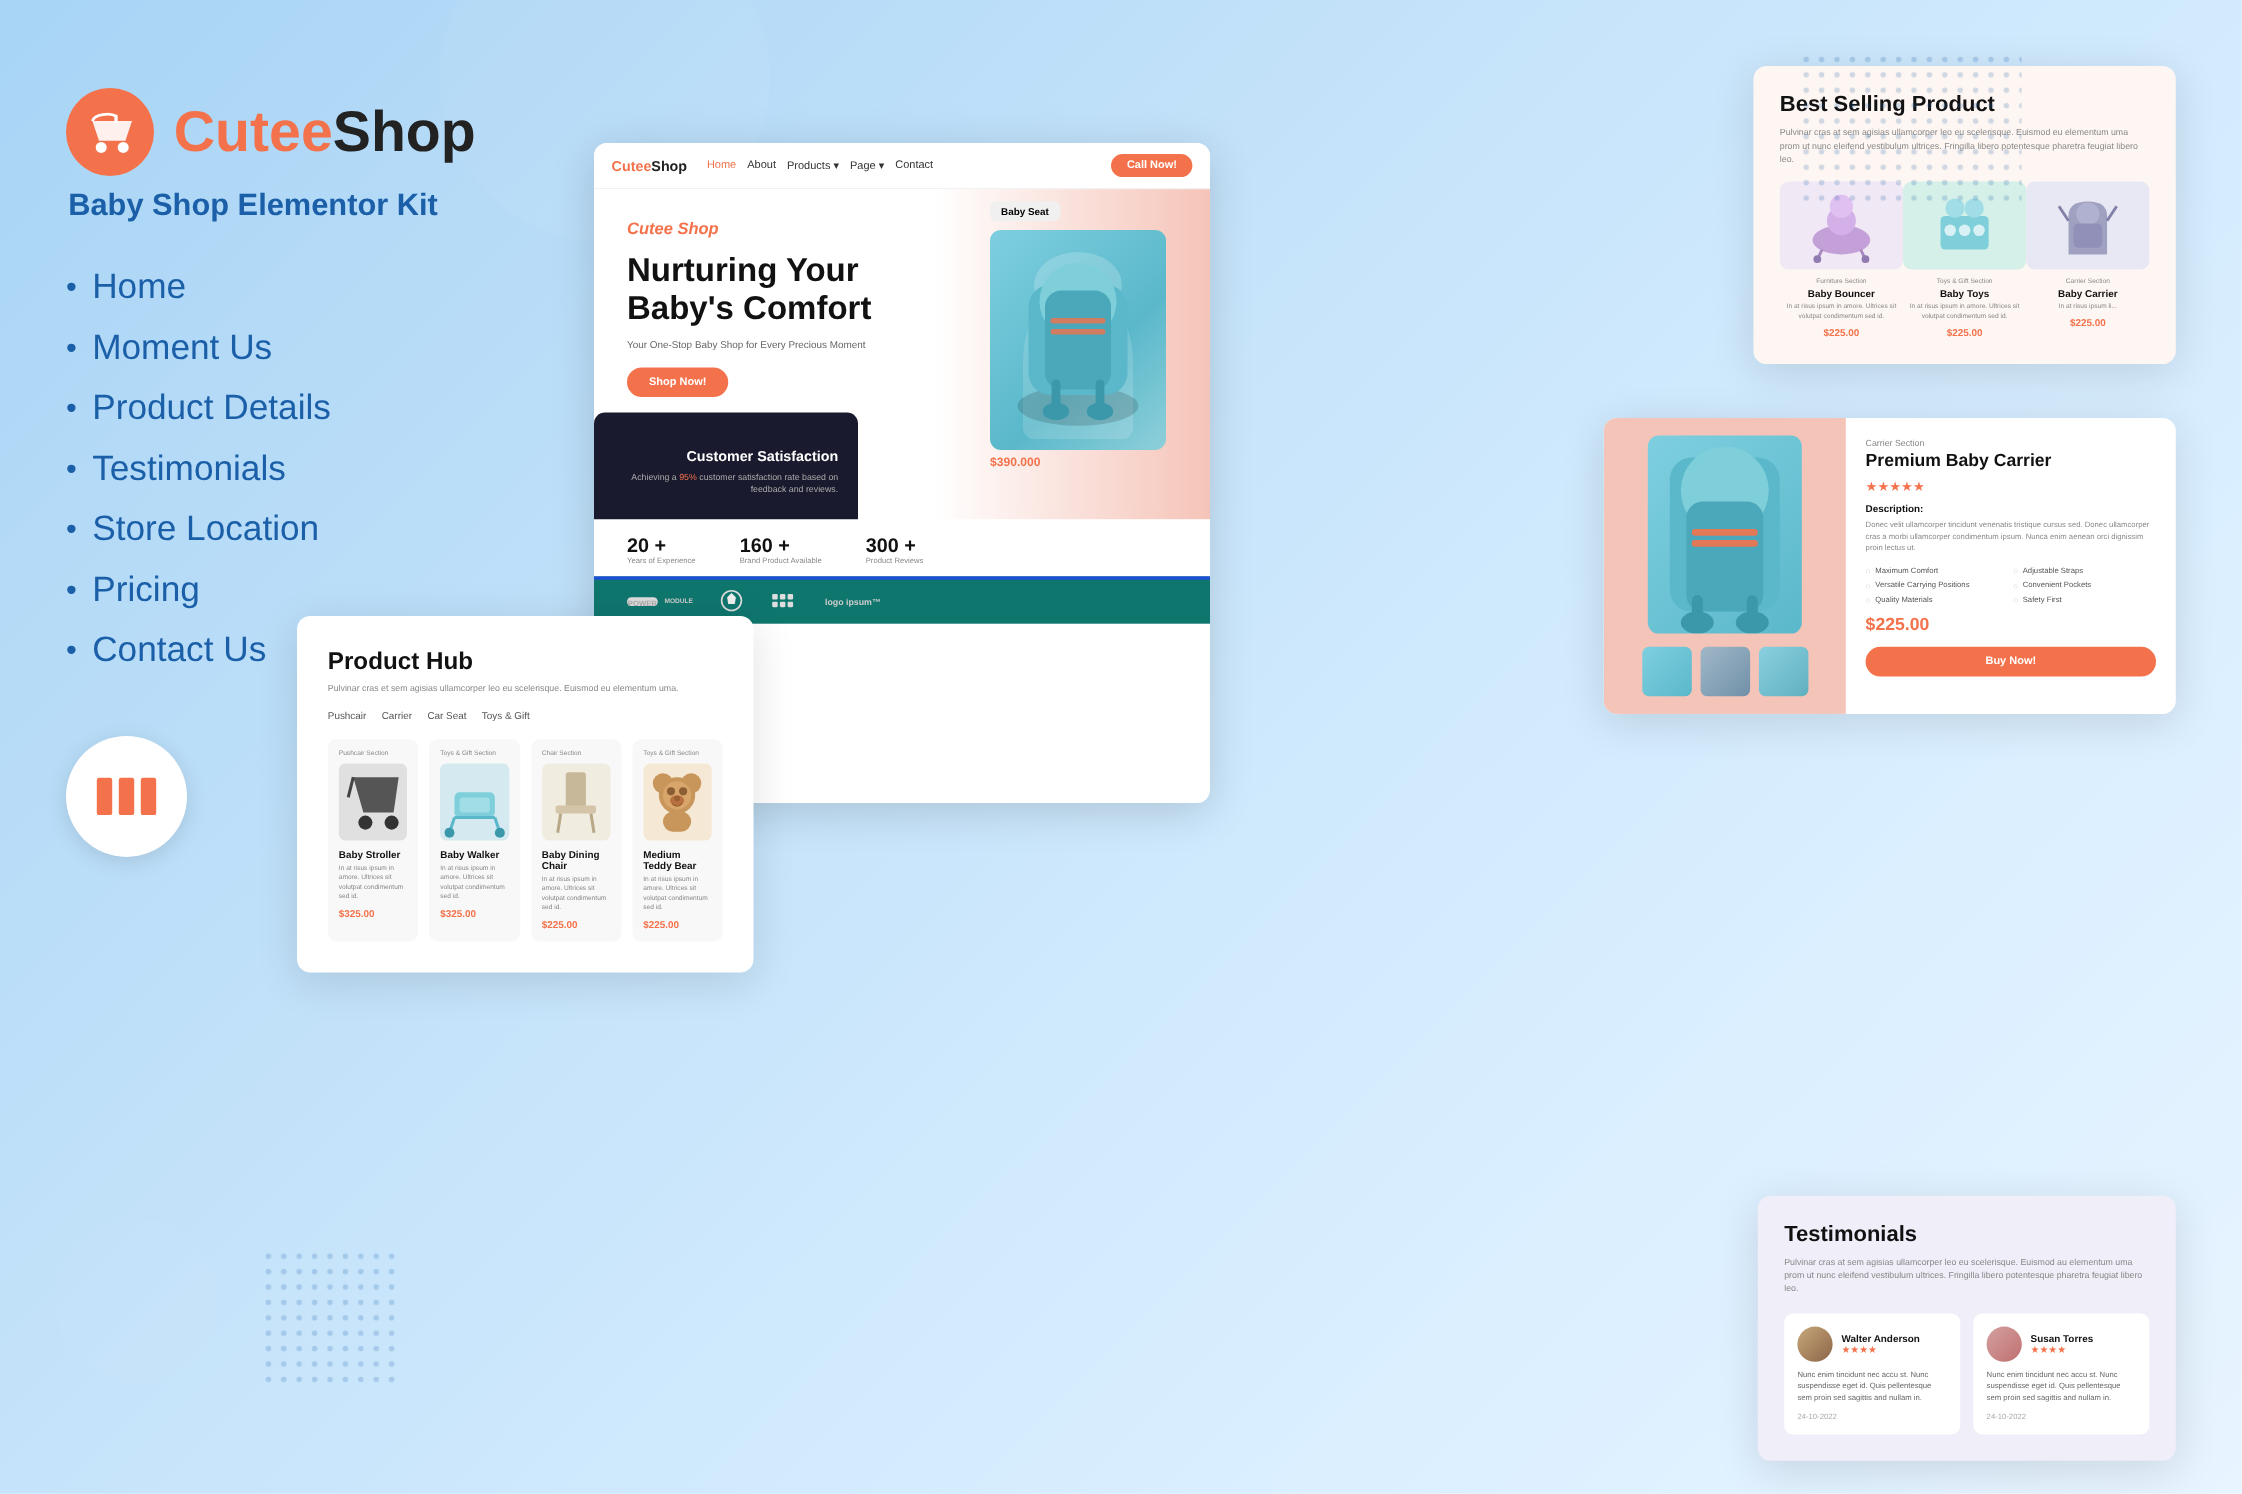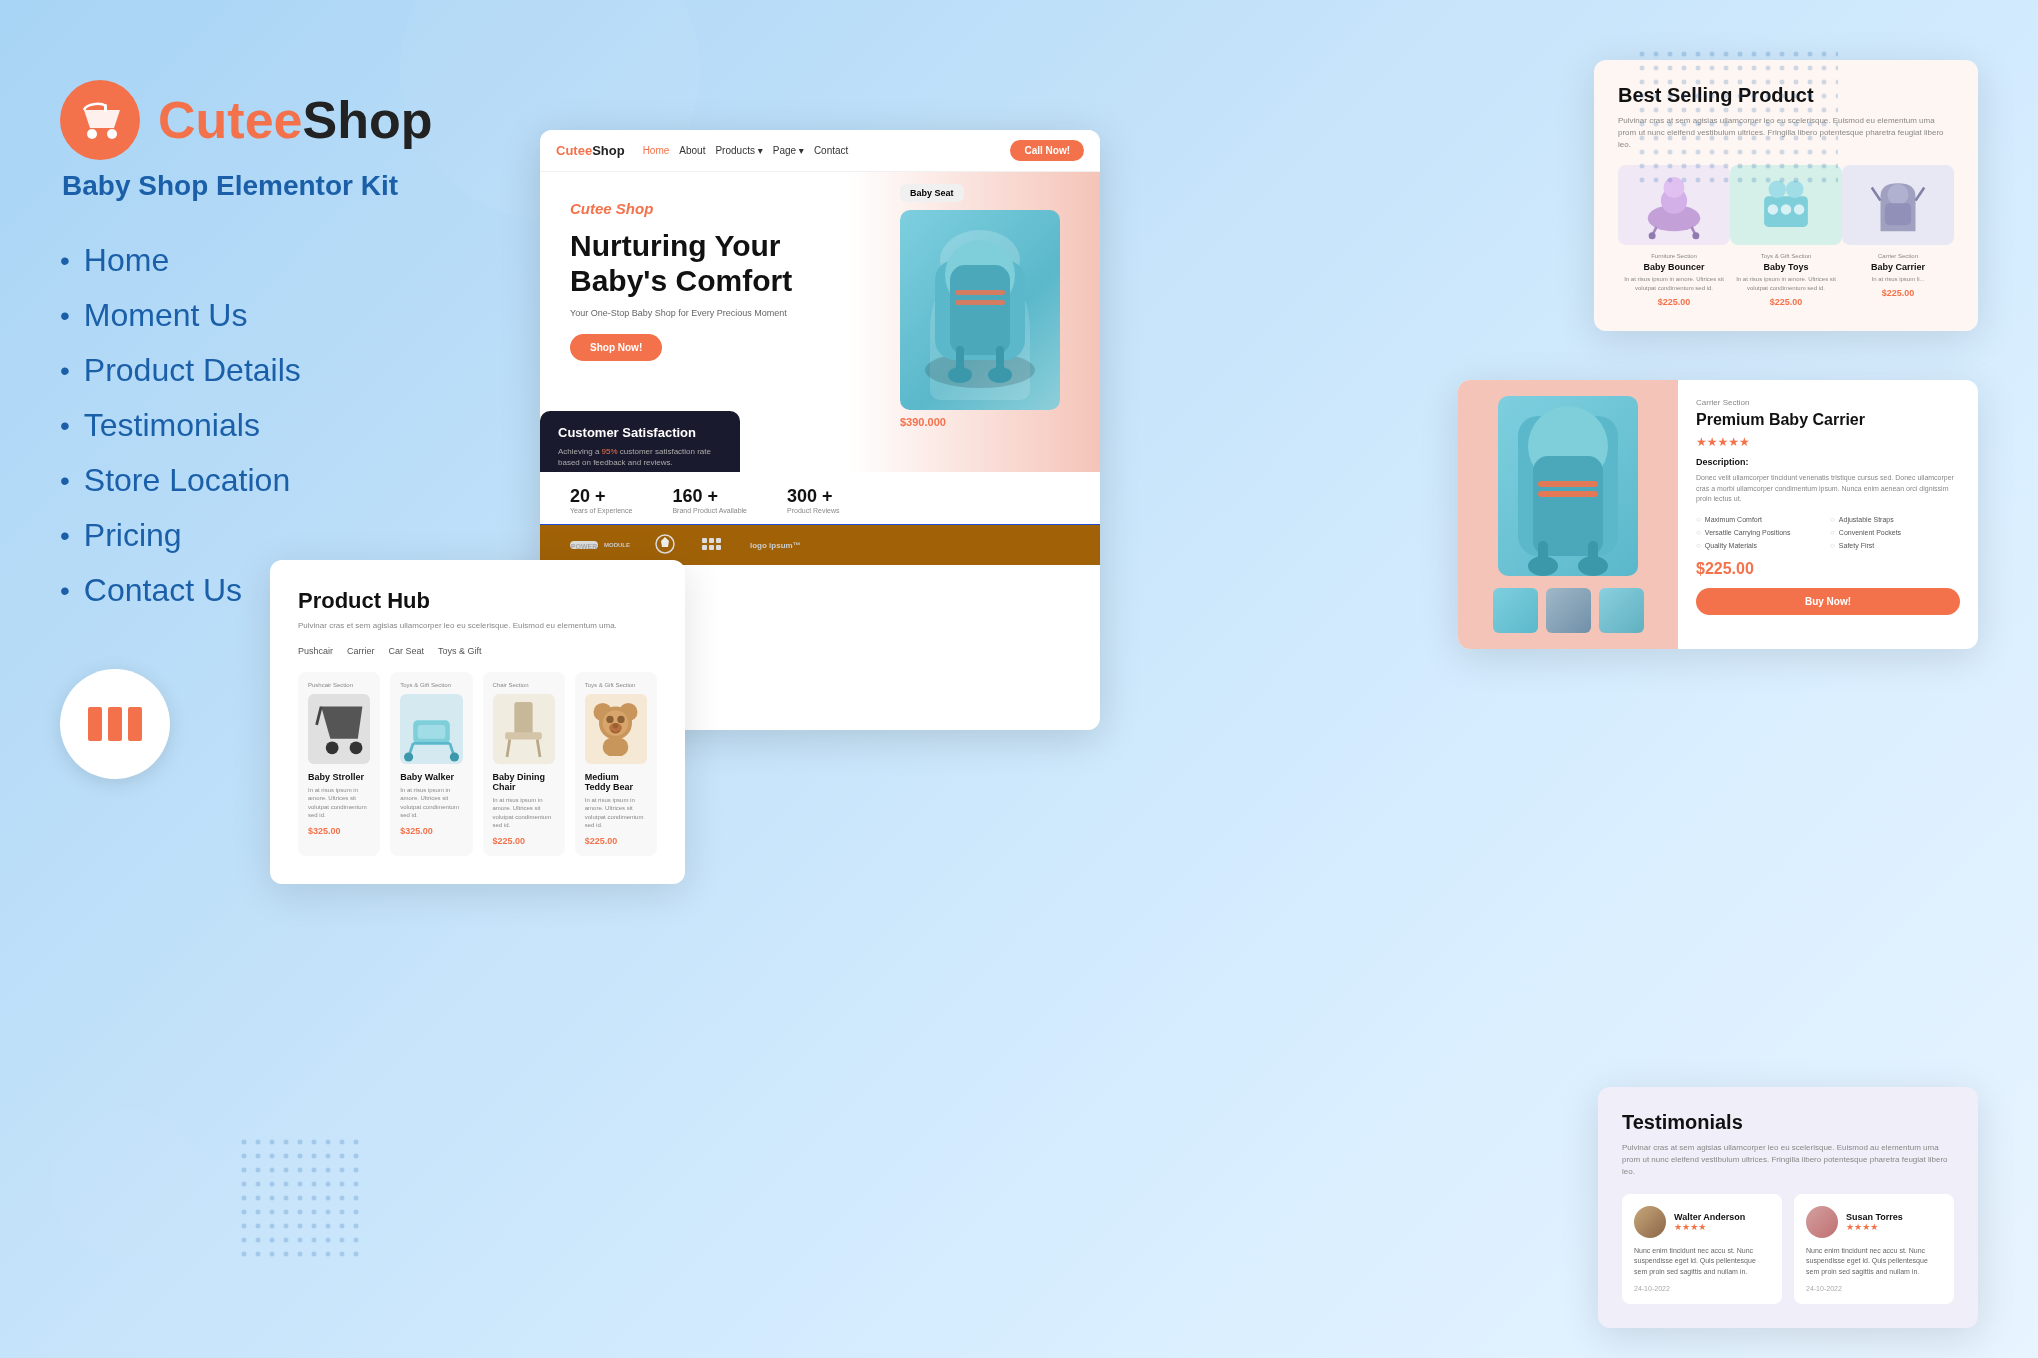--- a/index.html
+++ b/index.html
@@ -259,23 +259,24 @@
       margin-top: 6px;
     }
 
     
     .satisfaction-card {
       position: absolute;
       bottom: -10px;
       left: 0;
       background: #1a1a2e;
       color: white;
-      padding: 14px 18px;
+      padding: 32px 18px;
       border-radius: 10px;
-      width: 200px;
+      width: 240px;
+      text-align: right;
     }
 
     .satisfaction-card h3 {
       font-size: 13px;
       font-weight: 700;
       margin-bottom: 6px;
     }
 
     .satisfaction-card p {
       font-size: 8px;
@@ -788,21 +789,21 @@
     </div>
     <div>
       <div style="font-size:18px; font-weight:900; color:#111;">160 +</div>
       <div style="font-size:7px; color:#888;">Brand Product Available</div>
     </div>
     <div>
       <div style="font-size:18px; font-weight:900; color:#111;">300 +</div>
       <div style="font-size:7px; color:#888;">Product Reviews</div>
     </div>
   </div>
-  <div style="background:#a16207; padding:8px 30px; display:flex; gap:20px; align-items:center; border-top:1px solid #1d4ed8;">
+  <div style="background:#0f766e; padding:8px 30px; display:flex; gap:20px; align-items:center; border-top:3px solid #1d4ed8;">
     <div style="font-size:9px; color:#ccc; font-weight:700; display:flex; align-items:center; gap:4px;">
       <svg width="30" height="16" viewBox="0 0 30 16">
           <rect x="0" y="4" width="28" height="8" rx="4" fill="#ddd"></rect>
           <text x="14" y="12" font-size="7" fill="#aaa" text-anchor="middle">POWER</text>
         </svg>
       <span style="font-size:6px;">MODULE</span>
     </div>
     <div style="font-size:9px; color:#ccc; font-weight:700;">
       <svg width="30" height="22" viewBox="0 0 30 22">
           <circle cx="15" cy="11" r="9" fill="none" stroke="#ddd" stroke-width="1.5"></circle>

